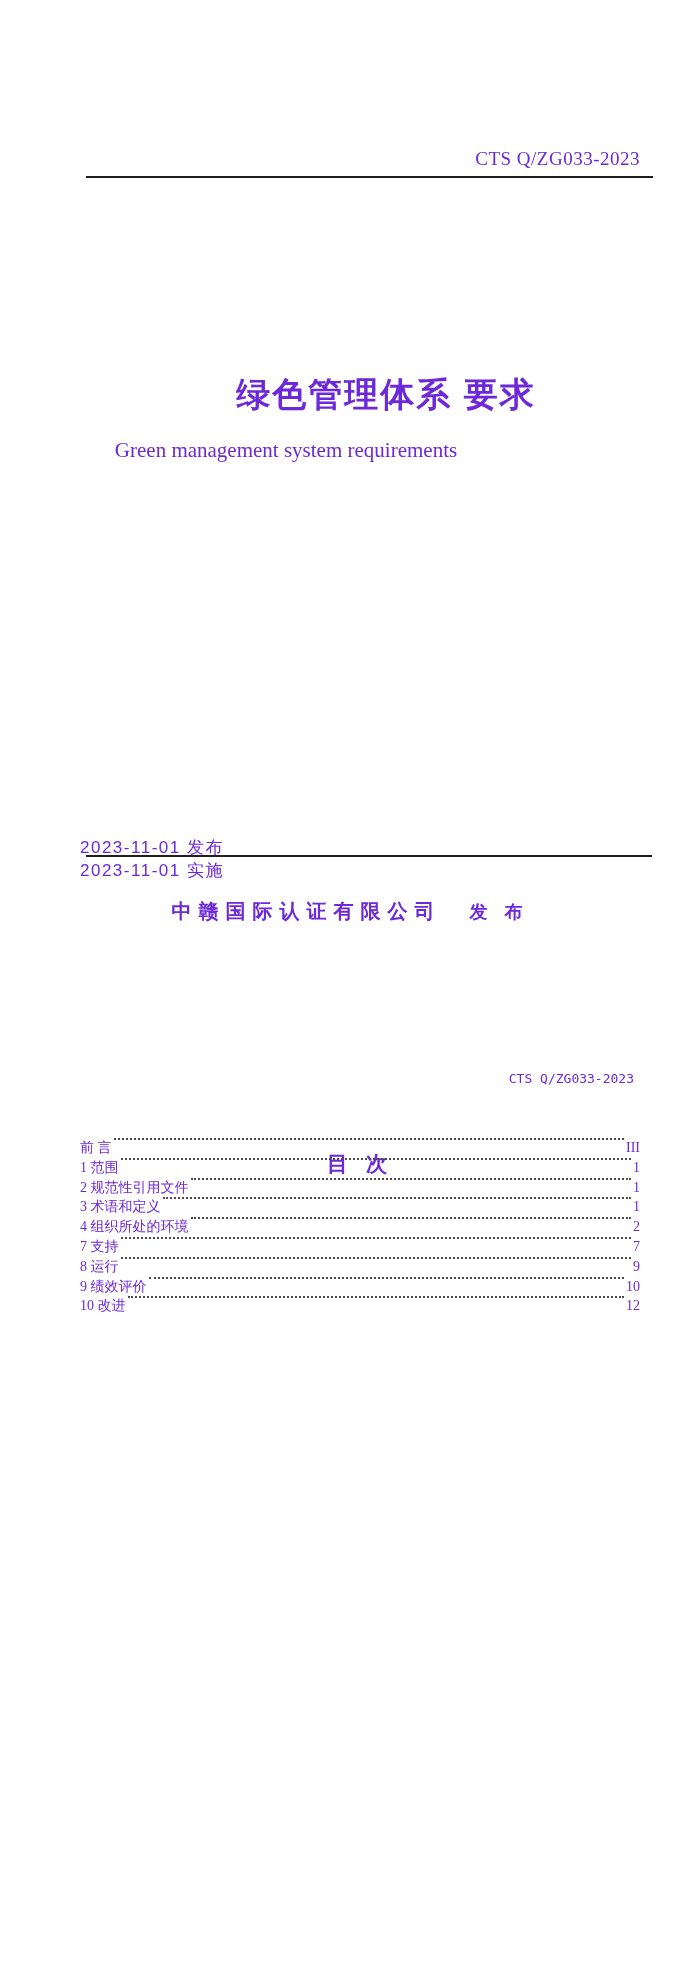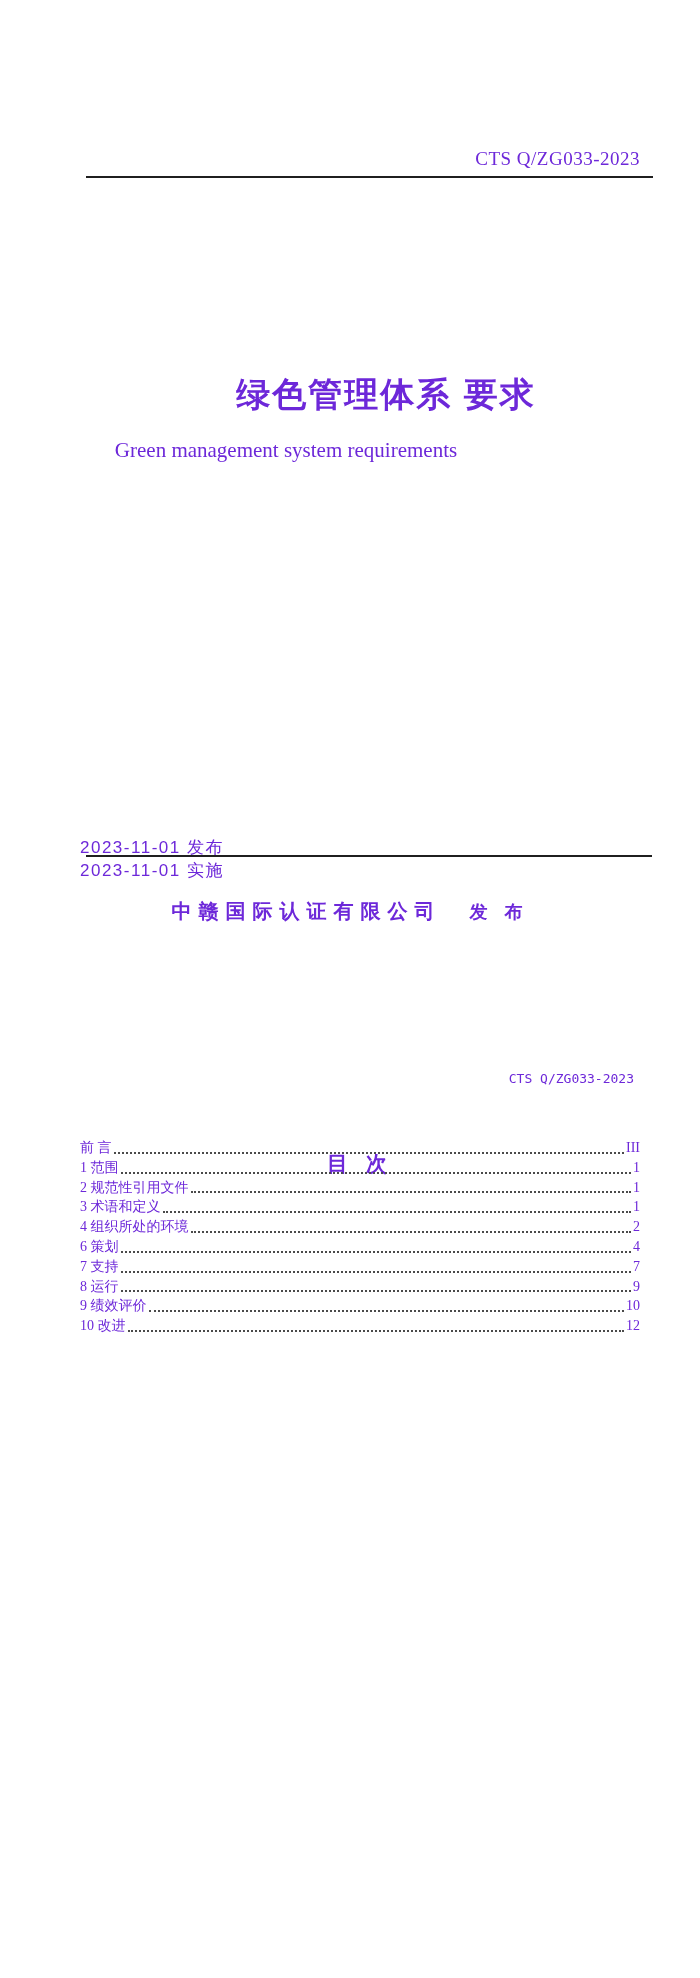--- a/index.html
+++ b/index.html
@@ -111,21 +111,21 @@
     letter-spacing: 6px;
   }
   .toc-list {
     position: absolute;
     top: 1138px;
     left: 80px;
     right: 60px;
   }
   .toc-row {
     display: flex;
-    align-items: flex-end;
+    align-items: flex-start;
     height: 19.8px;
     font-size: 14px;
     font-family: "Liberation Serif", "DejaVu Serif", serif;
     line-height: 19.8px;
   }
   .toc-label { white-space: pre; }
   .toc-leader {
     flex: 1;
     border-bottom: 2px dotted #4a4a4a;
     margin: 0 2px 4px 2px;
@@ -181,25 +181,20 @@
         <span class="toc-label">3 术语和定义</span>
         <span class="toc-leader"></span>
         <span class="toc-page">1</span>
       </div>
       <div class="toc-row">
         <span class="toc-label">4 组织所处的环境</span>
         <span class="toc-leader"></span>
         <span class="toc-page">2</span>
       </div>
       <div class="toc-row">
-        <span class="toc-label">6 策划</span>
-        <span class="toc-leader"></span>
-        <span class="toc-page">4</span>
-      </div>
-      <div class="toc-row">
         <span class="toc-label">7 支持</span>
         <span class="toc-leader"></span>
         <span class="toc-page">7</span>
       </div>
       <div class="toc-row">
         <span class="toc-label">8 运行</span>
         <span class="toc-leader"></span>
         <span class="toc-page">9</span>
       </div>
       <div class="toc-row">

